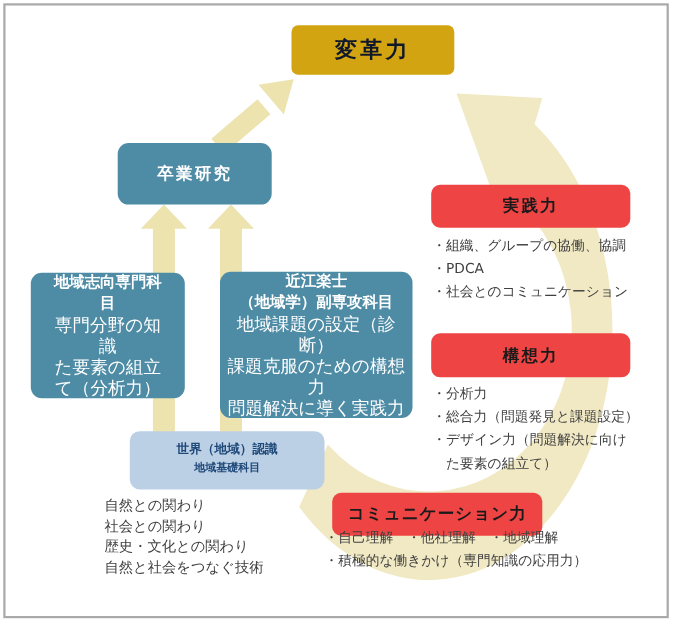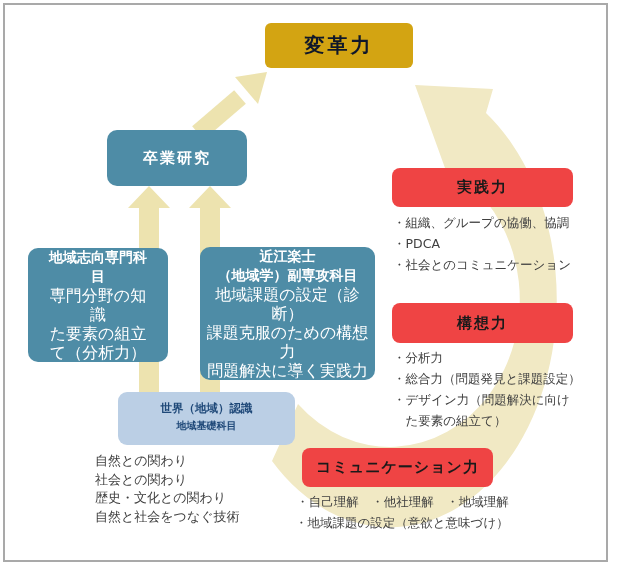--- a/index.html
+++ b/index.html
@@ -23,21 +23,21 @@
   .lblue .sub{font-weight:bold;font-size:11.5px;line-height:15px;}
   .lblue .t{font-weight:bold;font-size:10px;line-height:20px;}
   .gray{background:#ef4444;border-radius:8px;color:#1a1a1a;font-weight:bold;
         font-size:15px;letter-spacing:2px;}
   .biglabel{font-weight:bold;font-size:15px;letter-spacing:2px;}
   .plain-list{position:absolute;z-index:2;color:#404040;}
   .kiso-list{left:95px;top:452px;font-size:13px;line-height:18.5px;}
   .bullets{font-size:12.5px;line-height:21px;}
   .jissen-items{left:393px;top:212px;}
   .koso-items{left:393px;top:347px;}
-  .comm-items{left:295px;top:491px;text-align:right;}
+  .comm-items{left:295px;top:478px;}
 </style>
 </head>
 <body>
 
 <div class="stage">
 
   <svg id="arrow-layer" width="619" height="567" viewBox="0 0 619 567">
 
     <path fill="#f1e9c4" d="M 272 461 A 167 228 0 1 0 486 113 L 493 89 L 415 85 L 458 204 L 465 180 A 130 147 0 1 1 298 404 Z"></path>
 
@@ -100,17 +100,17 @@
     <div>・総合力（問題発見と課題設定）</div>
     <div>・デザイン力（問題解決に向け</div>
     <div>　た要素の組立て）</div>
   </div>
 
   <div class="box gray" style="left:302px;top:448px;width:191px;height:39px;letter-spacing:1px;">
     <span>コミュニケーション力</span>
   </div>
   <div class="plain-list bullets comm-items">
     <div>・自己理解　・他社理解　・地域理解</div>
-    <div>・地域課題の設定（意欲と意味づけ）</div>
+    <div>・積極的な働きかけ（専門知識の応用力）</div>
   </div>
 
   <div class="frame"></div>
 </div>
 
 </body></html>

